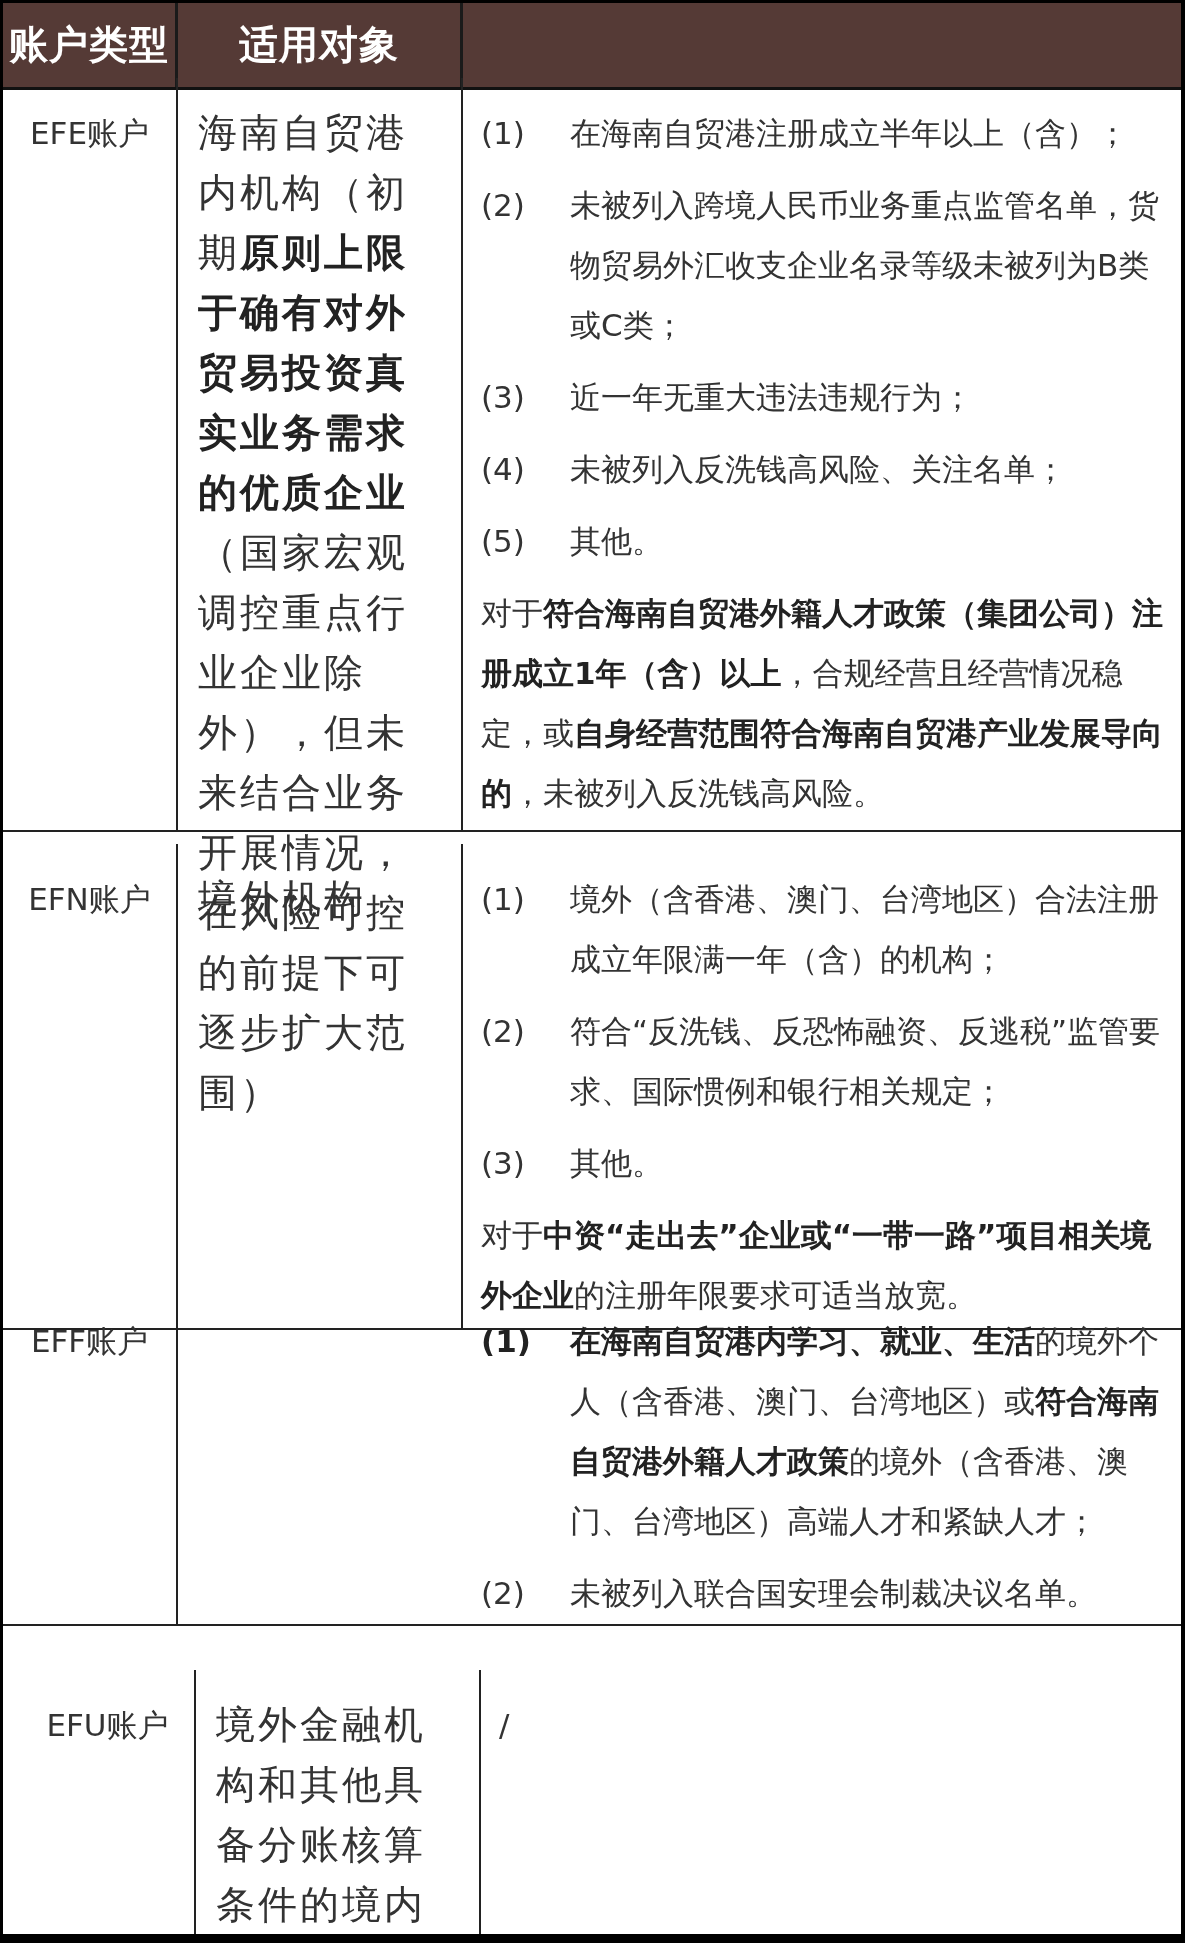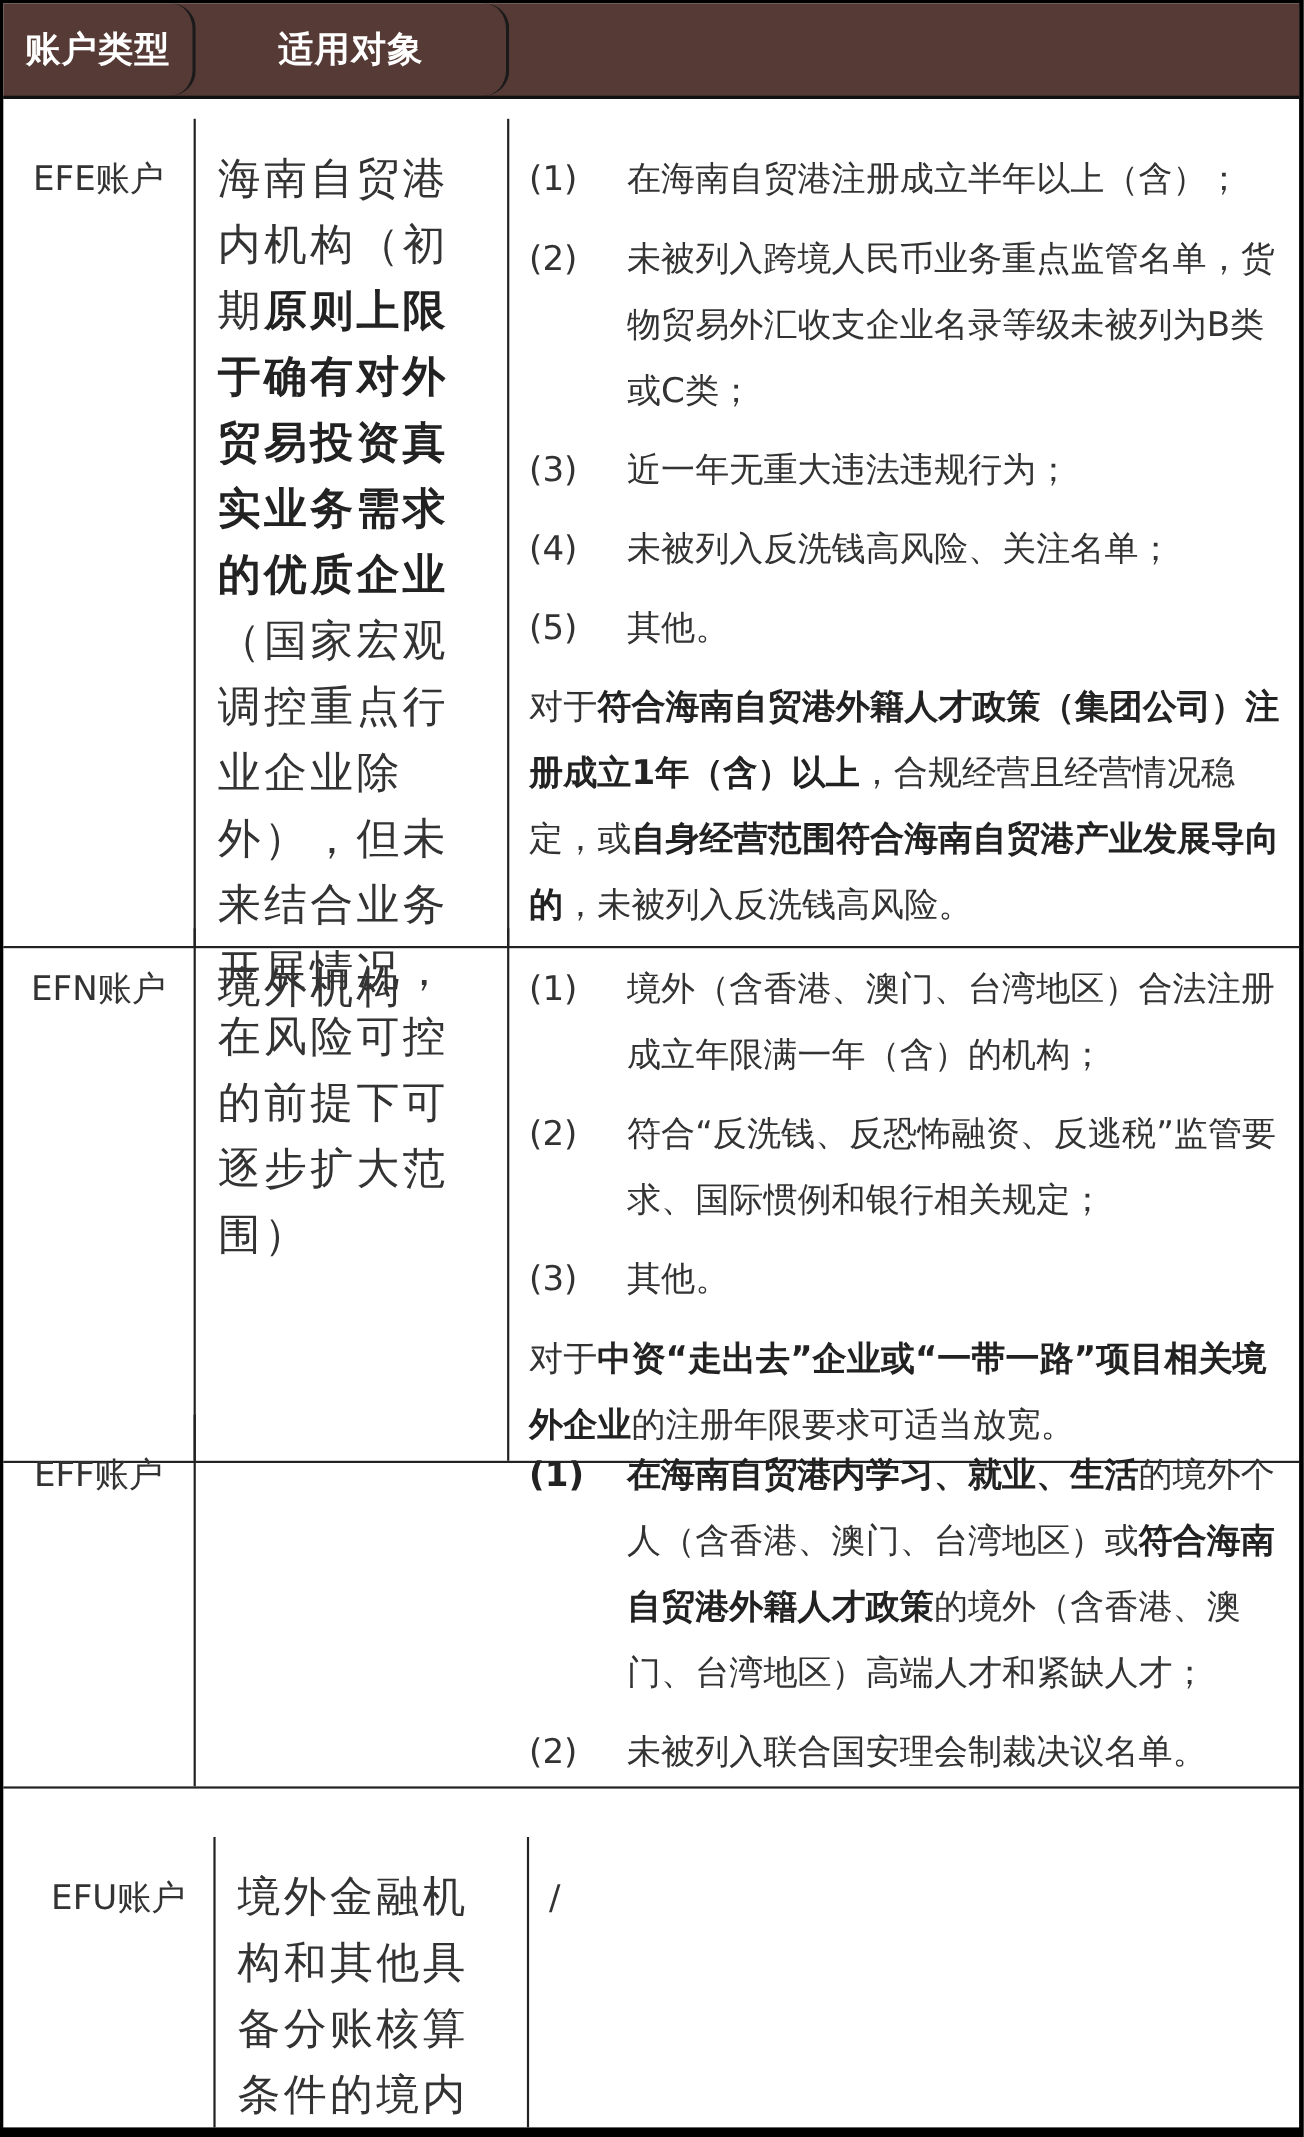--- a/index.html
+++ b/index.html
@@ -7,42 +7,42 @@
          font-family: "DejaVu Sans", "Liberation Sans", sans-serif; color: #333; }
   .table { position: absolute; left: 3px; top: 3px; width: 1178px; height: 1931px;
            background: #fff; }
   .row { position: absolute; left: 0; width: 1178px; border-bottom: 2px solid #222; box-sizing: border-box; }
   .header { top: 0; height: 87px; background: #553a36; border-bottom: 3px solid #111; }
   .cell { position: absolute; top: 0; bottom: 0; box-sizing: border-box; }
   .c1 { left: 0; width: 175px; border-right: 2px solid #222; }
   .c2 { left: 175px; width: 285px; border-right: 2px solid #222; }
   .c3 { left: 460px; width: 718px; }
   .header .cell { display: flex; align-items: center; justify-content: center;
-                  color: #fff; font-weight: bold; font-size: 32px; letter-spacing: 1px; border-radius: 23px; }
+                  color: #fff; font-weight: bold; font-size: 39px; letter-spacing: 1px; }
   .header .c1, .header .c2 { border-right: 3px solid #1a1a1a; }
   .c1 .txt { text-align: center; font-size: 31px; padding-top: 25px; line-height: 60px; }
   .c2 .txt { padding: 25px 18px 0 20px; font-size: 39px; line-height: 60px; letter-spacing: 3px; }
   .c3 .txt { padding: 25px 14px 0 18px; font-size: 31px; line-height: 60px; }
   .item { display: flex; margin-bottom: 12px; }
   .item .num { flex: 0 0 56px; }
   .item .body { flex: 1; margin-left: 33px; }
   .note { margin-top: 2px; }
   b { font-weight: bold; color: #222; }
 </style>
 </head>
 <body>
 
 <div class="table">
 
   <div class="row header">
     <div class="cell c1">账户类型</div>
     <div class="cell c2">适用对象</div>
   </div>
 
-  <div class="row" style="top:105px;height:754px;padding-left:17px;">
+  <div class="row" style="top:75px;height:754px;padding-left:17px;">
     <div class="cell c1">
         <div class="txt">EFE账户</div>
       </div>
     <div class="cell c2">
         <div class="txt"><span>海南自贸港内机构（初期</span><b>原则上限于确有对外贸易投资真实业务需求的优质企业</b><span>（国家宏观调控重点行业企业除外），但未来结合业务开展情况，在风险可控的前提下可逐步扩大范围）</span></div>
       </div>
     <div class="cell c3">
         <div class="txt">
           <div class="item">
             <span class="num">(1)</span>

